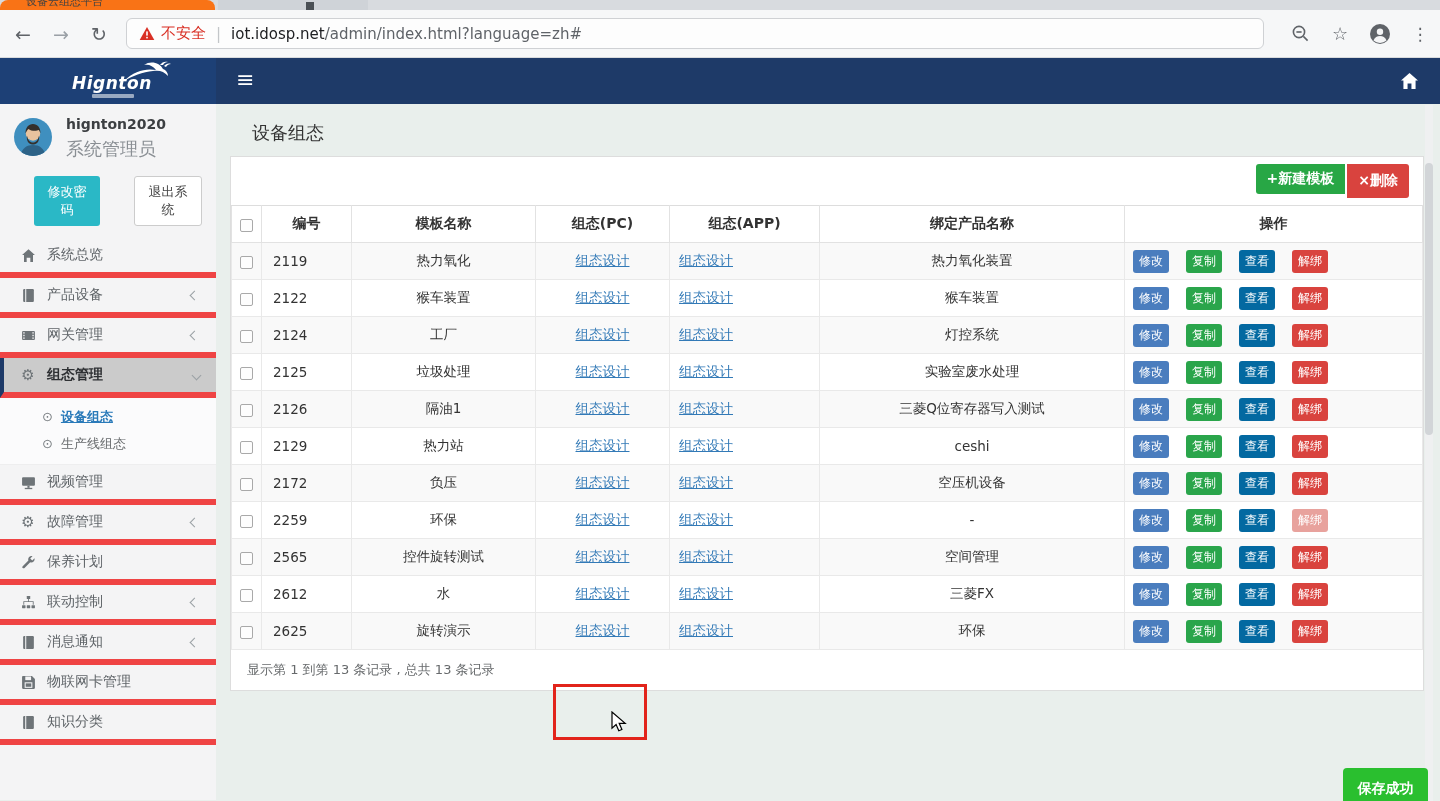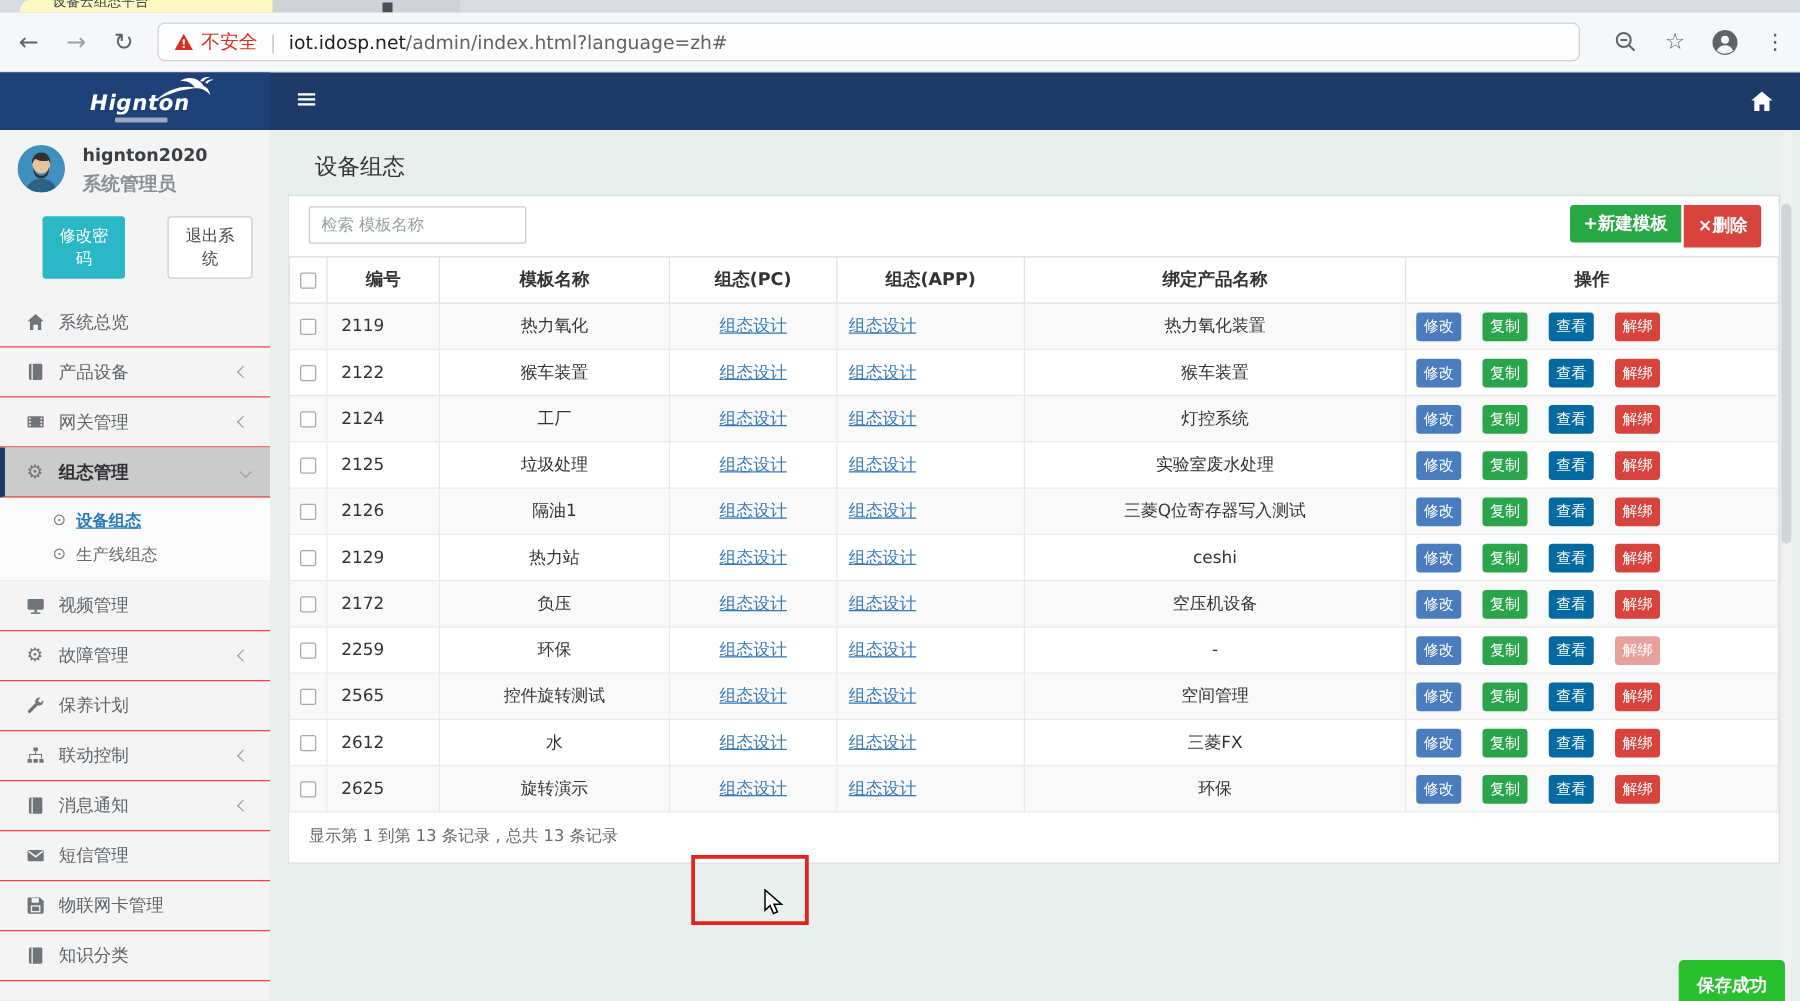--- a/index.html
+++ b/index.html
@@ -1,21 +1,21 @@
 <!DOCTYPE html>
 <html><head>
 <meta charset="utf-8">
 <style>
   * { margin:0; padding:0; box-sizing:border-box; }
   html,body { width:1440px; height:801px; overflow:hidden; }
   body { position:relative; font-family:"DejaVu Sans","Liberation Sans",sans-serif; background:#e9efec; }
 
   
   .tabstrip { height:10px; background:#d8dbdf; position:relative; overflow:hidden; }
-  .tab-active { position:absolute; left:16px; top:0; width:215px; height:10px; background:#fef9c3; border-radius:8px 8px 0 0; overflow:hidden; }
+  .tab-active { position:absolute; left:0; top:0; width:215px; height:10px; background:#f97316; border-radius:8px 8px 0 0; overflow:hidden; }
   .tab-active .tab-title { position:absolute; left:26px; top:-6px; font-size:11px; color:#3c4043; white-space:nowrap; }
   .tab-inactive { position:absolute; left:218px; top:0; width:150px; height:10px; background:#cfd3d8; }
   .tab-fav { position:absolute; left:88px; top:2px; width:8px; height:8px; background:#4a4f55; }
 
   .toolbar { height:48px; background:#f6f7f8; border-bottom:1px solid #d9dbdd; display:flex; align-items:center; }
   .nav-ico { font-size:19px; color:#5f6368; width:30px; text-align:center; margin-left:8px; cursor:default; }
   .nav-ico.fwd { color:#9aa0a6; }
   .addressbar { flex:1; height:31px; margin:0 16px 0 12px; background:#fdfdfd; border:1px solid #cfd1d4; border-radius:6px; display:flex; align-items:center; padding:0 12px; }
   .warn-ico { margin-right:6px; display:flex; }
   .insecure { color:#d93025; font-size:15px; margin-right:10px; }
@@ -36,27 +36,27 @@
   
   .shell { display:flex; height:696px; }
   .sidebar { width:216px; background:#f4f4f5; flex:none; overflow:hidden; }
   .mainarea { flex:1; position:relative; background:#e9efec; overflow:hidden; }
 
   
   .userpanel { padding:12px 14px 0 14px; height:130px; }
   .user-row { display:flex; align-items:center; }
   .user-meta { margin-left:14px; }
   .user-name { font-size:14px; font-weight:bold; color:#3c3f42; }
-  .user-role { font-size:15px; color:#8a8f94; margin-top:5px;font-weight:bold; }
+  .user-role { font-size:18px; color:#8a8f94; margin-top:5px; }
   .user-btns { display:flex; margin-top:15px;padding-left:20px; }
   .btn-teal { background:#2ab8c6; color:#fff; border:none; font-size:13px; padding:6px 12px; border-radius:3px; cursor:pointer; font-family:inherit; }
   .btn-ghost { background:#fff; color:#444; border:1px solid #ccc; font-size:13px; padding:6px 12px; border-radius:3px; margin-left:34px; cursor:pointer; font-family:inherit; }
 
   .menu { margin-top:4px; }
-  .menu-item { height:40px; display:flex; align-items:center; padding-left:18px; font-size:14px; color:#5f6468; border-bottom:1px solid #ef4444; cursor:pointer; position:relative; }
+  .menu-item { height:40px; display:flex; align-items:center; padding-left:18px; font-size:14px; color:#5f6468; border-bottom:6px solid #ef4444; cursor:pointer; position:relative; }
   .menu-item.active { background:#cbcbcb; border-left:4px solid #1e3a68; padding-left:14px; color:#2f3134; font-weight:bold; }
   .mi-icon { width:20px; display:flex; justify-content:center; margin-right:9px; color:#6e7478; font-size:14px; }
   .mi-label { flex:1; }
   .chev { width:7px; height:7px; border-right:1.6px solid #9aa0a4; border-bottom:1.6px solid #9aa0a4; margin-right:18px; }
   .chev.left { transform:rotate(135deg); }
   .chev.down { transform:rotate(45deg); margin-right:16px; }
   .submenu { background:#fbfbfc; padding:5px 0 7px 0; border-bottom:1px solid #eeeeef; }
   .submenu-item { height:27px; display:flex; align-items:center; padding-left:42px; font-size:13px; color:#676a6c; cursor:pointer; }
   .sm-ico { margin-right:8px; font-size:13px; color:#7c8185; }
   .submenu-item.active .sm-label { color:#2a7ab9; font-weight:bold; text-decoration:underline; }
@@ -287,29 +287,20 @@
               <path d="M3.2 1h7.6c.7 0 1.2.5 1.2 1.2v9.6c0 .7-.5 1.2-1.2 1.2H3.2C2.5 13 2 12.5 2 11.8V2.2C2 1.5 2.5 1 3.2 1Z"></path>
               <rect x="3.9" y="1" width="1" height="12" fill="#f4f4f5"></rect>
             </svg>
           </span>
           <span class="mi-label">消息通知</span>
           <span class="chev left"></span>
         </div>
         <div class="menu-item">
           <span class="mi-icon">
             <svg width="15" height="15" viewBox="0 0 14 14" fill="#6e7478">
-              <rect x="1" y="2.8" width="12" height="8.4" rx="1"></rect>
-              <path d="M1.6 3.6 7 7.8l5.4-4.2" stroke="#f4f4f5" stroke-width="1.1" fill="none"></path>
-            </svg>
-          </span>
-          <span class="mi-label">短信管理</span>
-        </div>
-        <div class="menu-item">
-          <span class="mi-icon">
-            <svg width="15" height="15" viewBox="0 0 14 14" fill="#6e7478">
               <path d="M2 1h8.2L13 3.8V12c0 .6-.4 1-1 1H2c-.6 0-1-.4-1-1V2c0-.6.4-1 1-1Z"></path>
               <rect x="4" y="1.4" width="5.4" height="3.4" fill="#f4f4f5"></rect>
               <rect x="3.4" y="6.8" width="7.2" height="5.2" fill="#f4f4f5"></rect>
               <rect x="4.4" y="7.8" width="5.2" height="3.2" fill="#6e7478"></rect>
             </svg>
           </span>
           <span class="mi-label">物联网卡管理</span>
         </div>
         <div class="menu-item">
           <span class="mi-icon">
@@ -320,21 +311,20 @@
           </span>
           <span class="mi-label">知识分类</span>
         </div>
       </div>
   </div>
 
   <div class="mainarea">
     <div class="page-title">设备组态</div>
     <div class="panel">
       <div class="panel-toolbar">
-        <input class="search" type="text" placeholder="检索 模板名称" style="">
         <div class="tbl-btns">
           <button class="btn-new"><span>+</span><span>新建模板</span></button>
           <button class="btn-del"><span>×</span><span>删除</span></button>
         </div>
       </div>
       <table>
         <colgroup>
           <col style="width:30px">
             <col style="width:90px">
             <col style="width:184px">

